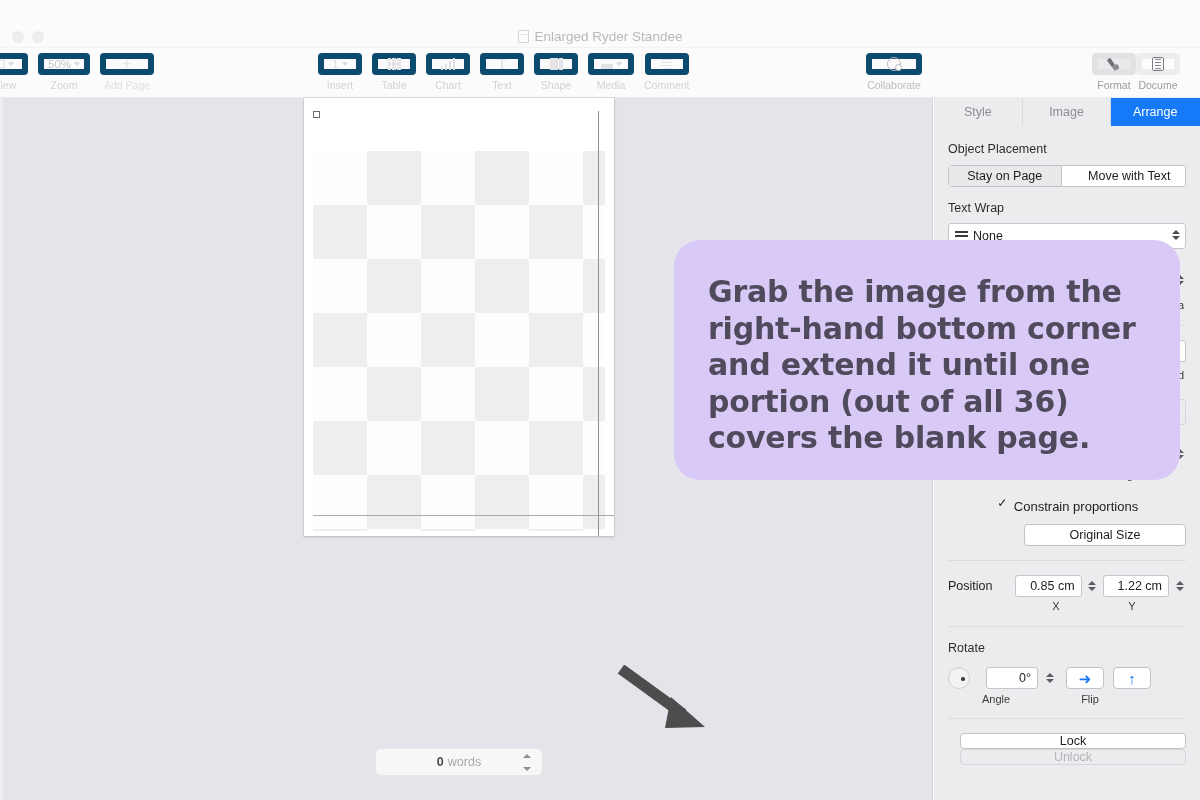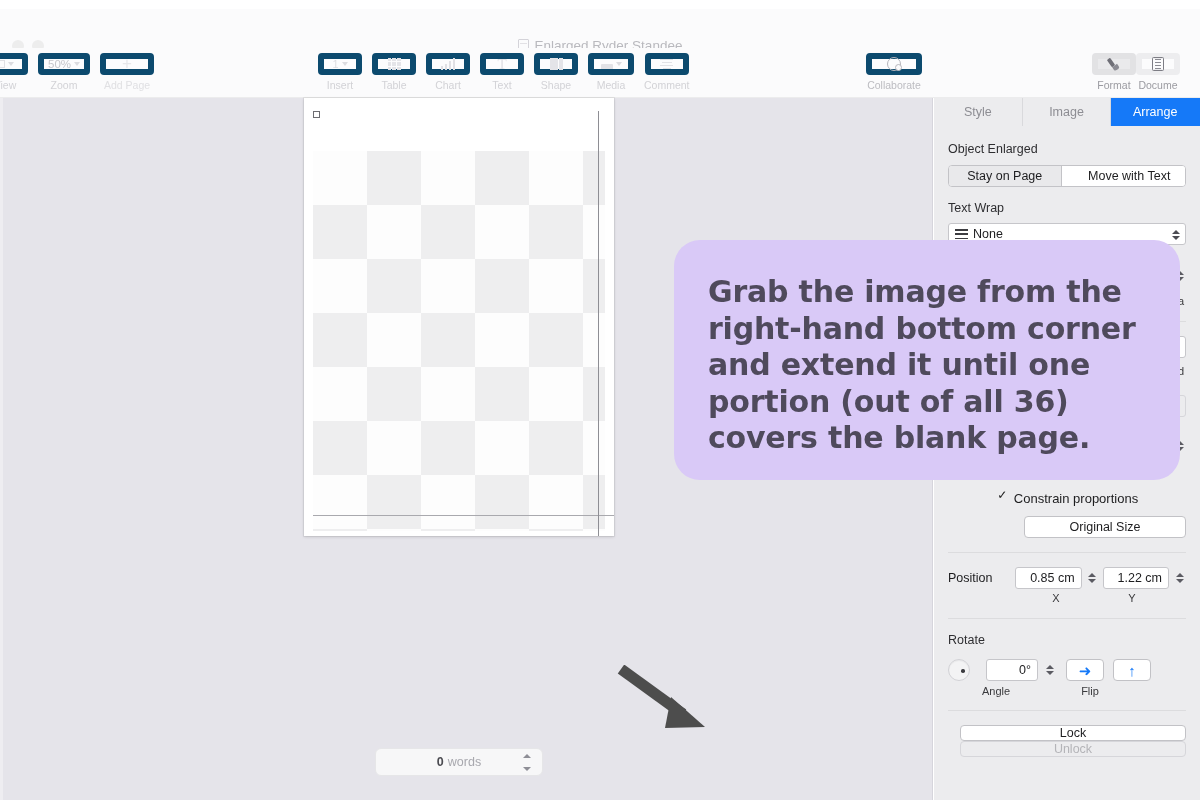--- a/index.html
+++ b/index.html
@@ -7,21 +7,21 @@
   body {
     font-family: "Liberation Sans", sans-serif;
     background: #ffffff;
     -webkit-font-smoothing: antialiased;
   }
 
   #app { position: relative; width: 1200px; height: 800px; }
 
   
   .titlebar {
-    position: absolute; left: 0; top: 9px; width: 1200px; height: 48px;
+    position: absolute; left: 0; top: 0; width: 1200px; height: 48px;
     background: #fbfbfc;
     border-bottom: 1px solid #f2f2f4;
   }
   .traffic { position: absolute; left: 12px; top: 31px; display: flex; gap: 8px; }
   .traffic i {
     width: 12px; height: 12px; border-radius: 50%;
     background: #ededed; display: block;
   }
   .win-title {
     position: absolute; left: 0; top: 29px; width: 1200px;
@@ -233,21 +233,21 @@
     border-radius: 50%; background: #3c3c40;
   }
   .flipbtn {
     width: 38px; height: 22px; background: #fff; border: 1px solid #c2c2c6;
     border-radius: 4px; display: flex; align-items: center; justify-content: center;
     color: #1579f8; font-size: 15px; line-height: 1;
   }
   .dd {
     height: 22px; background: #fff; border: 1px solid #c6c6ca; border-radius: 3px;
     display: flex; align-items: center; font-size: 12.5px; color: #1d1d1f;
-    padding: 4px 6px; gap: 5px; position: relative;
+    padding: 12px 6px; gap: 5px; position: relative;
   }
   .dd-caret {
     position: absolute; right: 5px; top: 6px;
     width: 0; height: 0; border-left: 4px solid transparent;
     border-right: 4px solid transparent; border-top: 5px solid #55555c;
   }
   .wrap-ico { width: 13px; height: 10px; display:flex; flex-direction:column; justify-content:space-between; }
   .wrap-ico i { height: 1.5px; background: #3c3c40; display:block; }
   .arr-ico { width: 15px; height: 13px; position: relative; }
   .arr-ico .sq1 { position:absolute; left:0; top:2px; width:9px; height:8px; background:#8ab8ef; border:1px solid #5d93d8; }
@@ -434,21 +434,21 @@
       </div>
       <div class="insp-tab">
         <span>Image</span>
       </div>
       <div class="insp-tab active">
         <span>Arrange</span>
       </div>
     </div>
 
     <div style="padding:16px 14px 0 14px;">
-      <div class="sect-title">Object Enlarged</div>
+      <div class="sect-title">Object Placement</div>
       <div class="seg" style="margin-top:9px;">
         <div>
           <span>Stay on Page</span>
         </div>
         <div>
           <span>Move with Text</span>
         </div>
       </div>
     </div>
 

